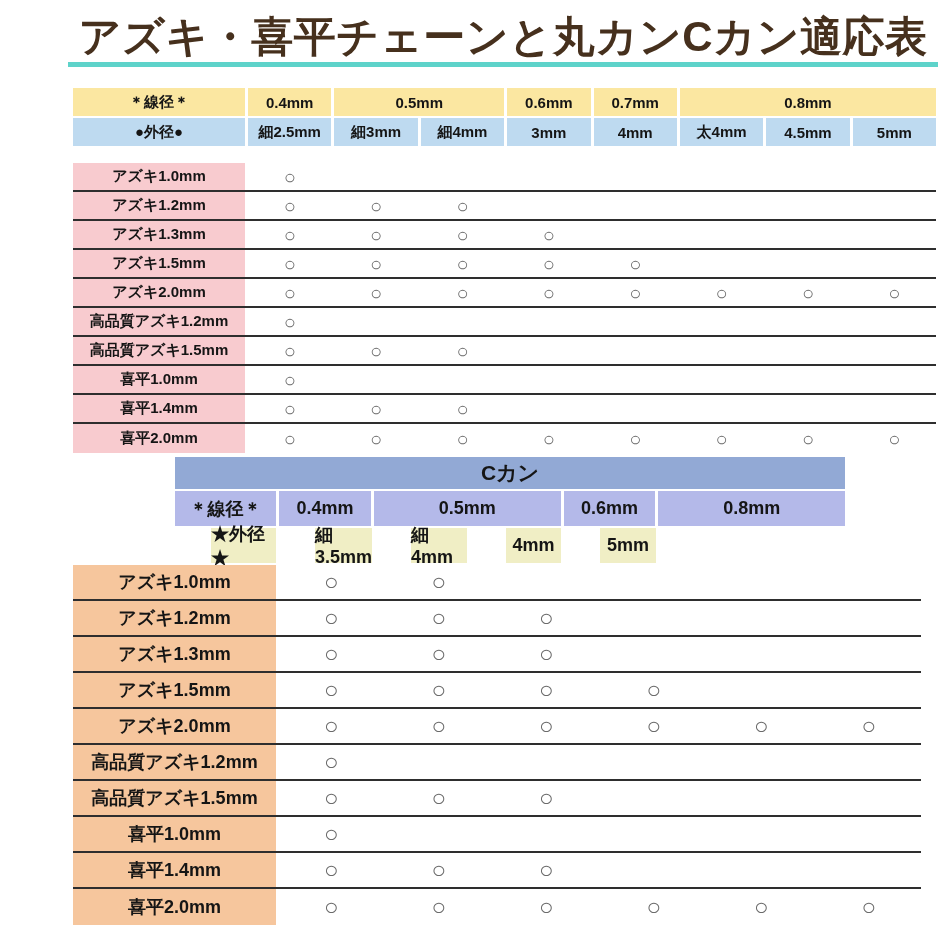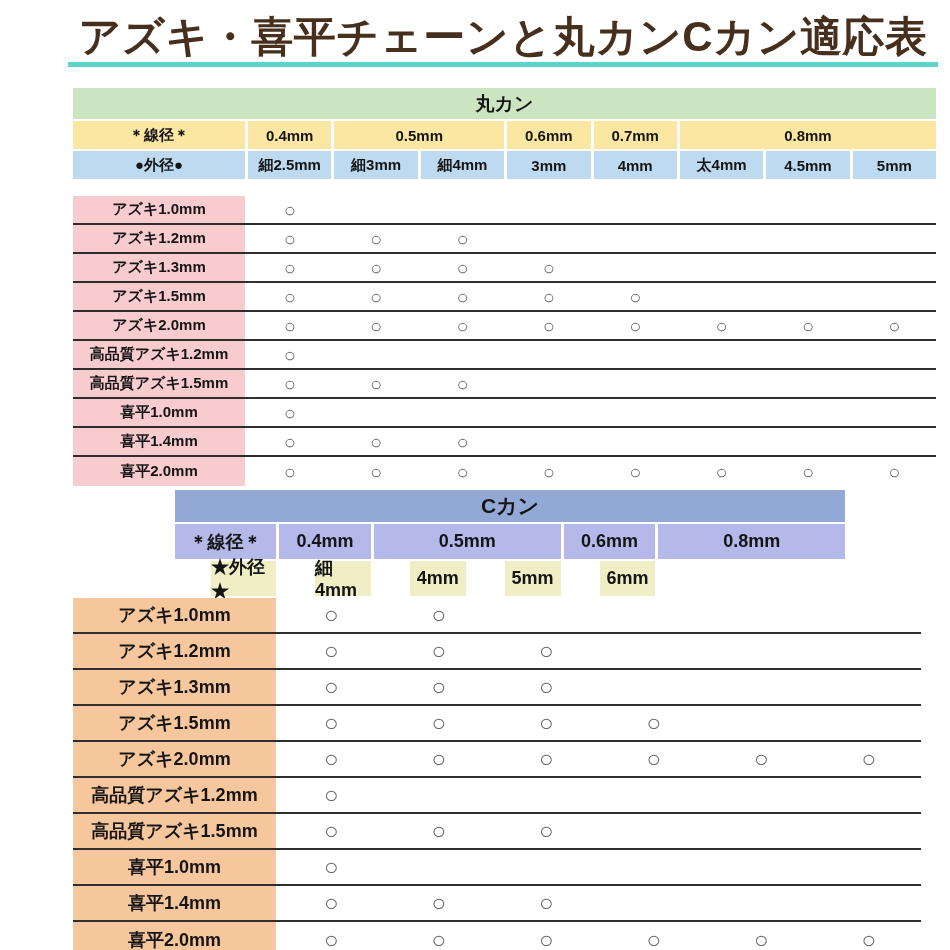--- a/index.html
+++ b/index.html
@@ -57,21 +57,20 @@
 </head>
 <body>
 
 <div class="page">
 
   <div class="title-wrap">
     <h1 class="title">アズキ・喜平チェーンと丸カンCカン適応表</h1>
   </div>
 
   <section class="mk">
-    <div class="c mk-head">丸カン</div>
 
     <div class="mk-grid mk-wire">
       <div class="c">＊線径＊</div>
       <div class="c">0.4mm</div>
       <div class="c sp2">0.5mm</div>
       <div class="c">0.6mm</div>
       <div class="c">0.7mm</div>
       <div class="c sp3">0.8mm</div>
     </div>
 
@@ -318,24 +317,24 @@
       <div class="ck-grid ck-wire">
         <div class="c">＊線径＊</div>
         <div class="c">0.4mm</div>
         <div class="c sp2">0.5mm</div>
         <div class="c">0.6mm</div>
         <div class="c sp2">0.8mm</div>
       </div>
 
       <div class="ck-grid ck-outer">
         <div class="c">★外径★</div>
+        <div class="c">細3.5mm</div>
         <div class="c">細4mm</div>
         <div class="c">4mm</div>
         <div class="c">5mm</div>
-        <div class="c">6mm</div>
       </div>
     </div>
 
     <div class="ck-bodypart">
 
         <div class="ck-row">
           <div class="c ck-label">アズキ1.0mm</div>
           <div class="marks6">
 
               <div class="c ck-mark">○</div>

